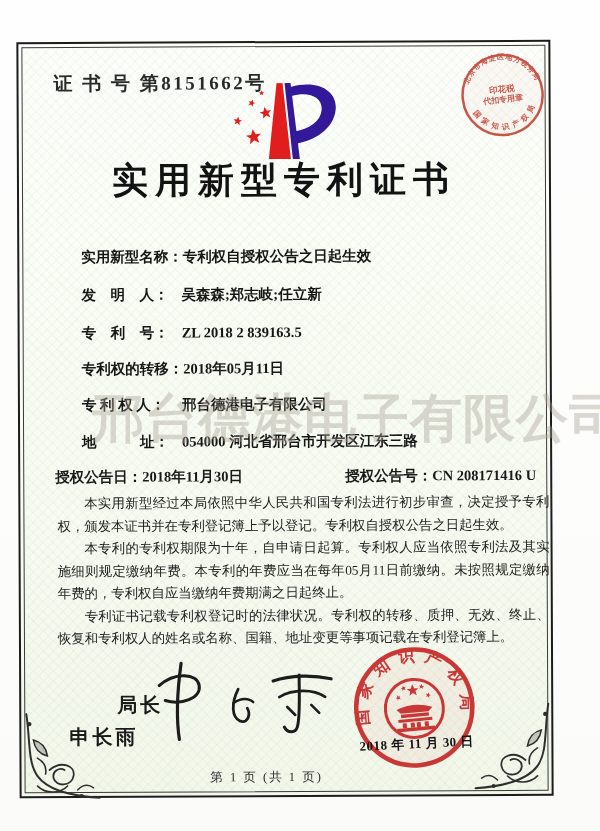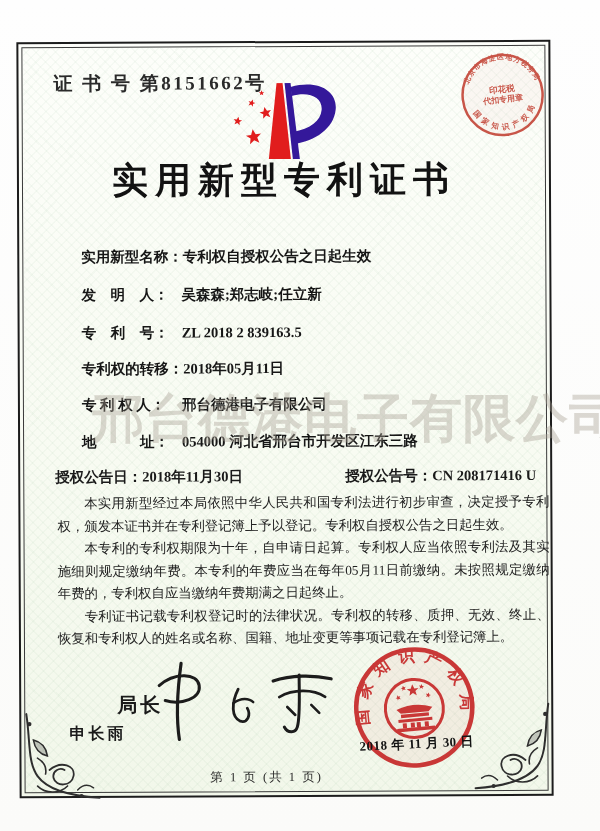--- a/index.html
+++ b/index.html
@@ -52,21 +52,21 @@
 
   
   .body-text{
     position:absolute;left:37px;top:449px;width:492px;
     font-size:13.4px;line-height:22.5px;color:#222;text-align:justify;
   }
   .body-text p{margin:0;text-indent:2em;}
 
   
   .signer-title{position:absolute;left:48px;top:648px;font-size:20px;font-weight:700;letter-spacing:3px;margin-left:48px;}
-  .signer-name{position:absolute;left:48px;top:680px;font-size:16px;font-weight:700;letter-spacing:3px;}
+  .signer-name{position:absolute;left:48px;top:680px;font-size:20px;font-weight:700;letter-spacing:3px;}
   .signature{position:absolute;left:120px;top:608px;width:210px;height:100px;}
 
   
   .tax-stamp{position:absolute;left:440px;top:9px;width:88px;height:88px;opacity:.85;transform:rotate(-6deg);}
   .big-seal{position:absolute;left:330px;top:602px;width:126px;height:126px;opacity:.92;transform:rotate(-5deg);}
   .seal-date{
     position:absolute;left:338px;top:692px;width:140px;
     font-size:13px;font-weight:700;color:#141414;letter-spacing:.5px;
     transform:rotate(-2.5deg);white-space:nowrap;
   }

